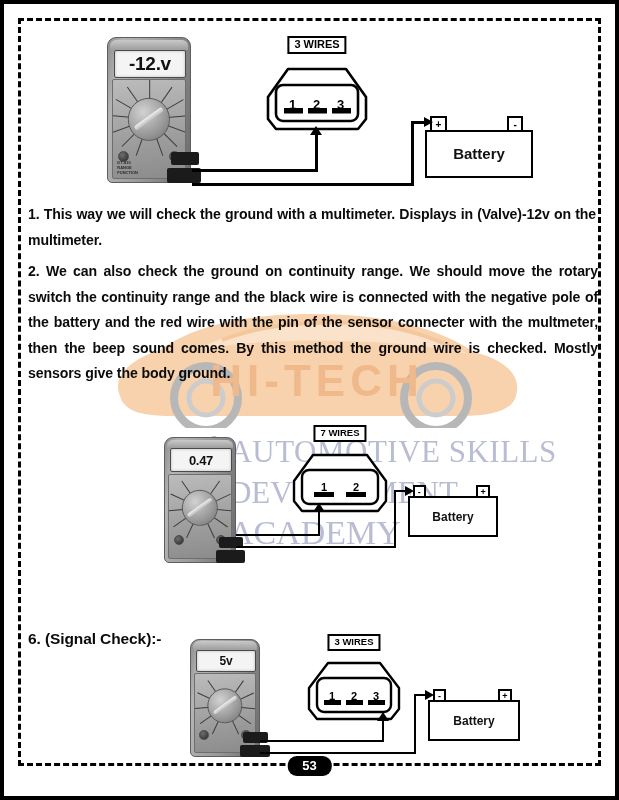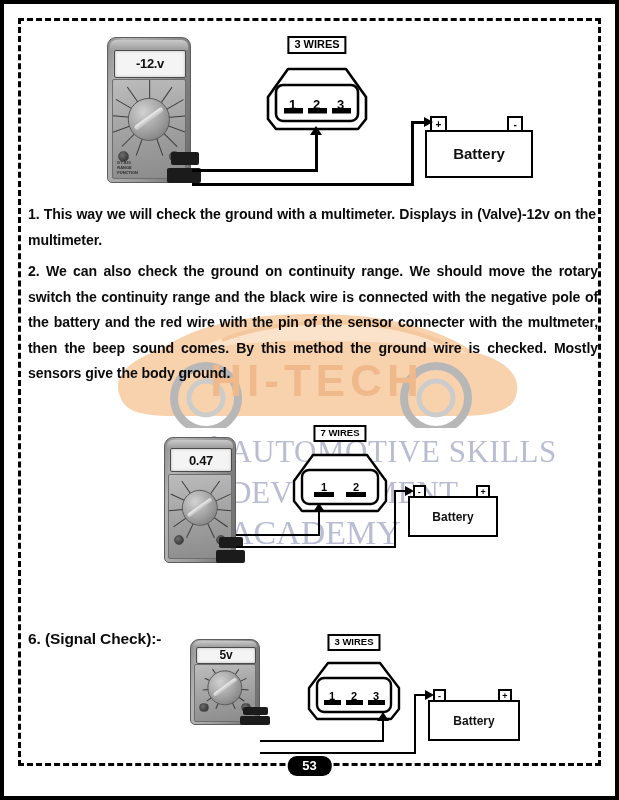--- a/index.html
+++ b/index.html
@@ -190,21 +190,21 @@
     <div class="l2"><span class="cap">D</span><span>DEVELOPMENT</span></div>
     <div class="l3"><span class="cap">A</span><span>ACADEMY</span></div>
   </div>
 
   <div class="fig" style="left:0;top:0;width:619px;height:190px;">
 
     <div class="mm" style="left:103px;top:33px;width:84px;height:146px;">
       <div class="mm-body"></div>
       <div class="mm-top"></div>
       <div class="mm-screen">
-        <span style="font-size:13px;">-12.v</span>
+        <span style="font-size:19px;">-12.v</span>
       </div>
       <div class="mm-face">
         <div class="mm-ticks">
           <div class="mm-tick" style="transform:rotate(20deg);"></div>
           <div class="mm-tick" style="transform:rotate(45deg);"></div>
           <div class="mm-tick" style="transform:rotate(70deg);"></div>
           <div class="mm-tick" style="transform:rotate(95deg);"></div>
           <div class="mm-tick" style="transform:rotate(120deg);"></div>
           <div class="mm-tick" style="transform:rotate(145deg);"></div>
           <div class="mm-tick" style="transform:rotate(-20deg);"></div>
@@ -319,21 +319,21 @@
     <div class="wire" style="left:390px;top:71px;width:2.4px;height:58px;"></div>
     <div class="wire" style="left:390px;top:71px;width:14px;height:2.4px;"></div>
     <div class="arrow-right" style="left:401px;top:67px;"></div>
   </div>
 
 
   <div class="para" style="left:24px;top:622px;width:250px;font-size:15.5px;">6. (Signal Check):-</div>
 
   <div class="fig" style="left:0;top:630px;width:619px;height:130px;">
 
-    <div class="mm" style="left:186px;top:5px;width:70px;height:86px;">
+    <div class="mm" style="left:186px;top:5px;width:70px;height:118px;">
       <div class="mm-body"></div>
       <div class="mm-top"></div>
       <div class="mm-screen">
         <span style="font-size:12px;">5v</span>
       </div>
       <div class="mm-face">
         <div class="mm-ticks">
           <div class="mm-tick" style="transform:rotate(25deg);"></div>
           <div class="mm-tick" style="transform:rotate(55deg);"></div>
           <div class="mm-tick" style="transform:rotate(85deg);"></div>

